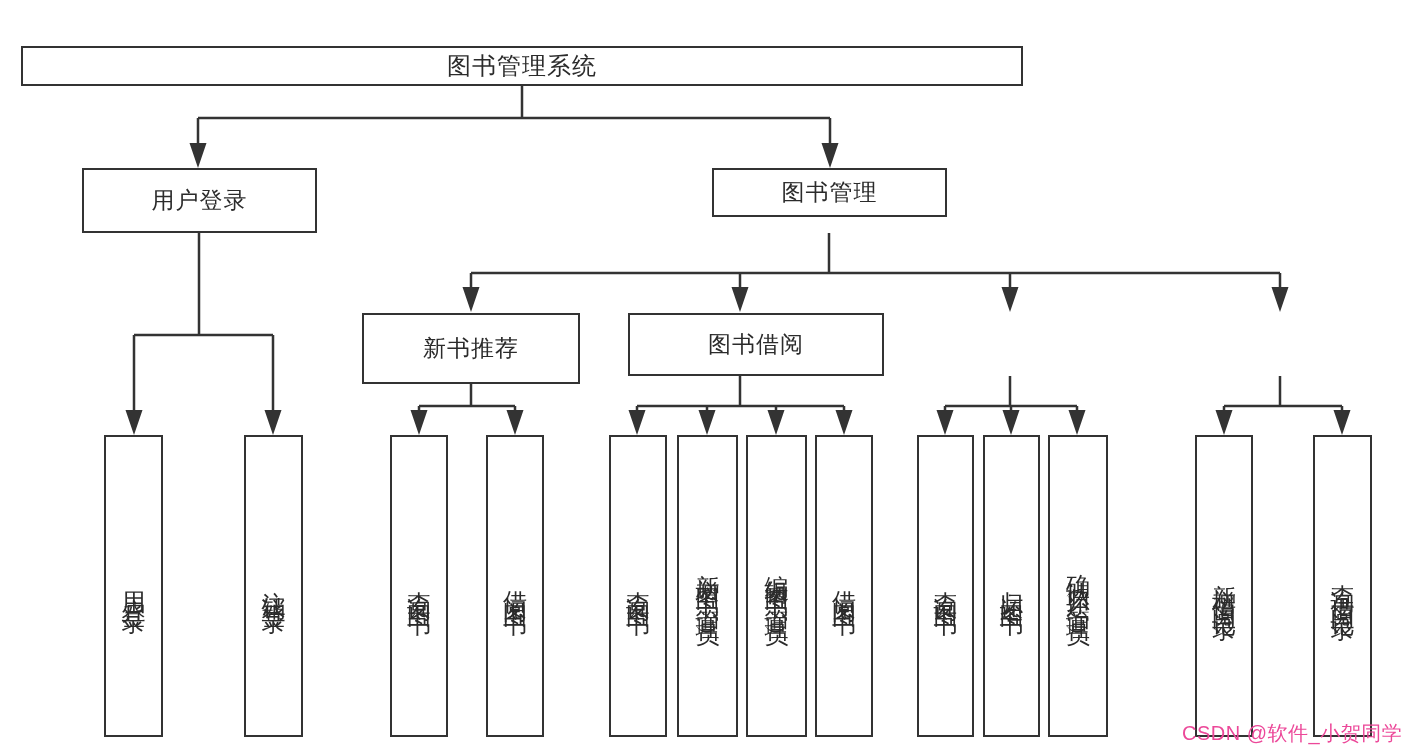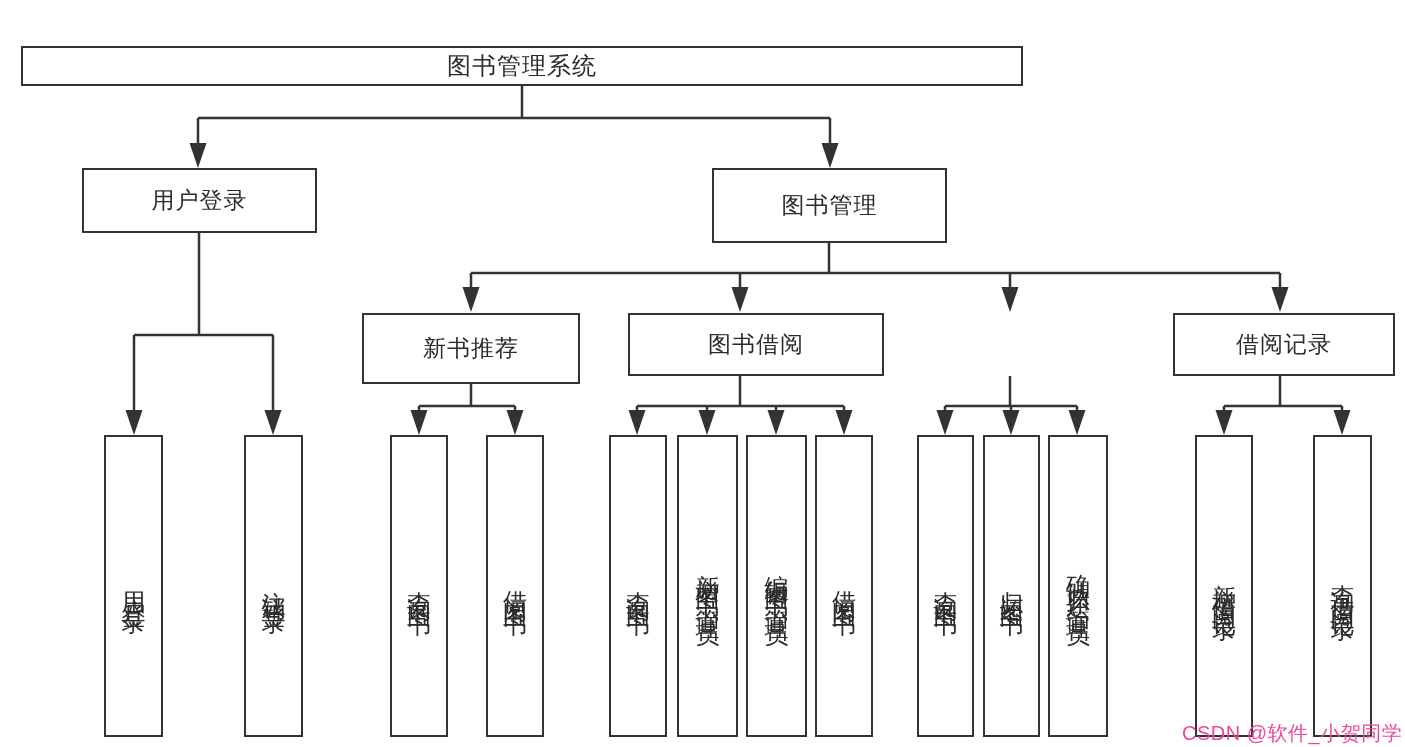--- a/index.html
+++ b/index.html
@@ -77,25 +77,24 @@
       M936.5 410 L953.5 410 L945 435 Z
       M1002.5 410 L1019.5 410 L1011 435 Z
       M1068.5 410 L1085.5 410 L1077 435 Z
       M1215.5 410 L1232.5 410 L1224 435 Z
       M1333.5 410 L1350.5 410 L1342 435 Z"></path>
   </svg>
 
   <div class="box root" style="left:21px;top:13px;width:1002px;height:40px;margin-top:33px;">图书管理系统</div>
 
   <div class="box" style="left:82px;top:168px;width:235px;height:65px;">用户登录</div>
-  <div class="box" style="left:712px;top:168px;width:235px;height:75px;">图书管理</div>
+  <div class="box" style="left:712px;top:168px;width:235px;height:49px;">图书管理</div>
 
   <div class="box" style="left:362px;top:313px;width:218px;height:71px;">新书推荐</div>
   <div class="box" style="left:628px;top:313px;width:256px;height:63px;">图书借阅</div>
-  <div class="box" style="left:1173px;top:313px;width:222px;height:63px;">借阅记录</div>
 
   <div class="vbox" style="left:104px;width:59px;">用户登录</div>
   <div class="vbox" style="left:244px;width:59px;">注销登录</div>
 
   <div class="vbox" style="left:390px;width:58px;">查询图书</div>
   <div class="vbox" style="left:486px;width:58px;">借阅图书</div>
 
   <div class="vbox" style="left:609px;width:58px;">查询图书</div>
   <div class="vbox" style="left:677px;width:61px;">新增图书（管理员）</div>
   <div class="vbox" style="left:746px;width:61px;">编辑图书（管理员）</div>

